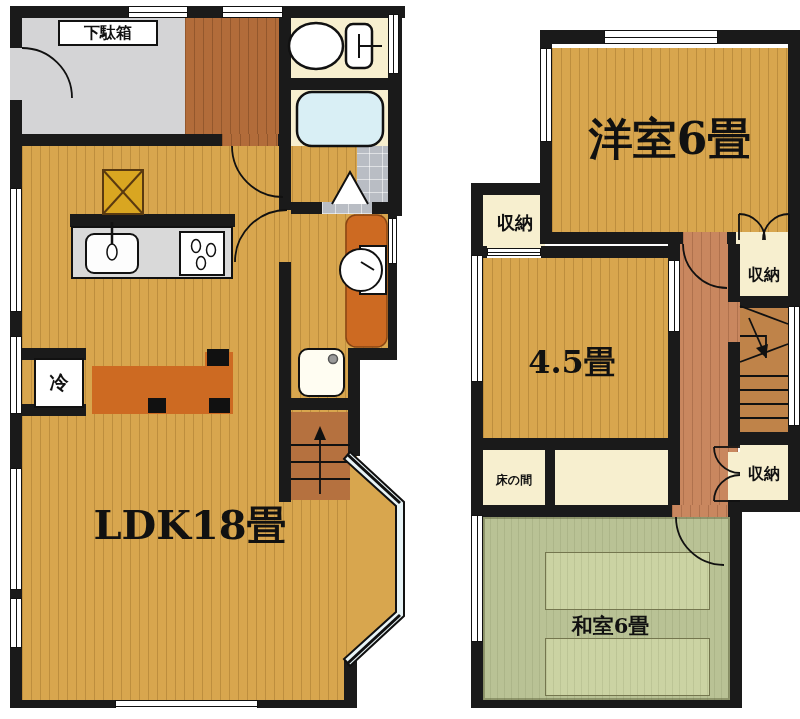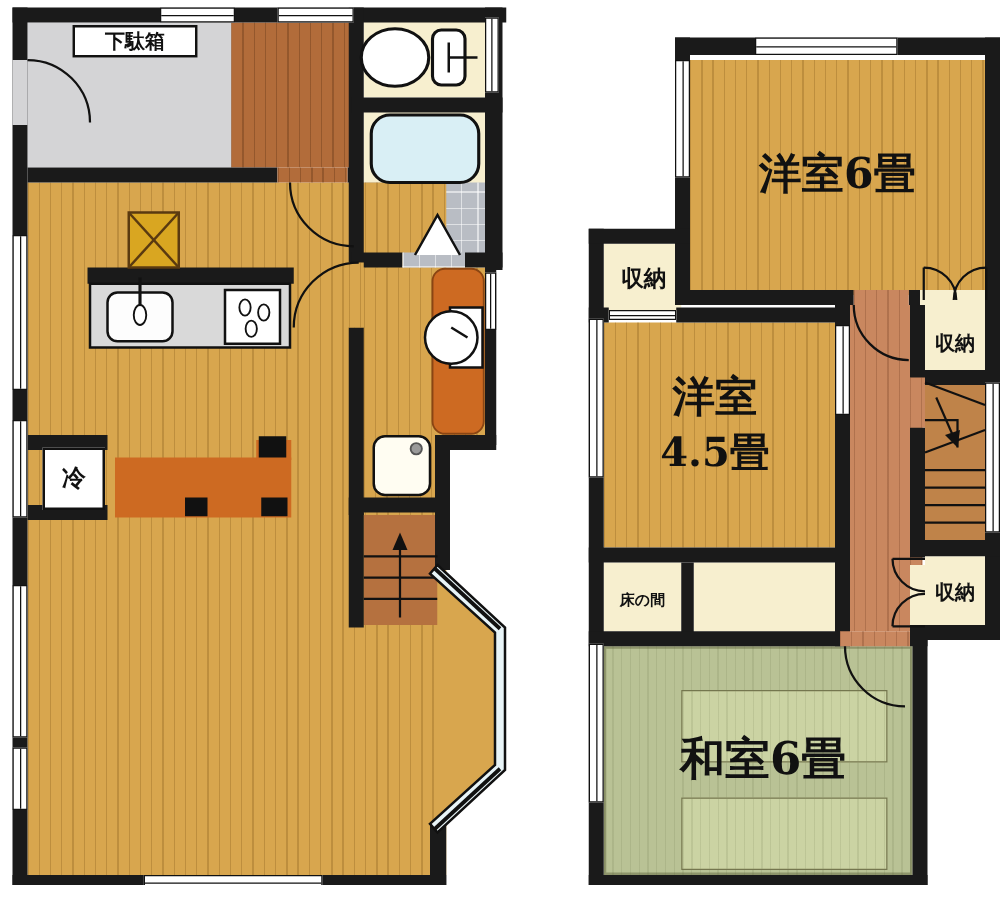--- a/index.html
+++ b/index.html
@@ -86,20 +86,23 @@
   </div>
   <div class="a lbl" style="left:34px;top:358px;width:50px;height:50px;background:#fff;border:2px solid #111;font-size:19px;z-index:3;">
     <span>冷</span>
   </div>
   <div class="a" style="left:92px;top:366px;width:141px;height:48px;background:var(--orange);z-index:2;"></div>
   <div class="a" style="left:205px;top:352px;width:28px;height:16px;background:var(--orange);z-index:2;"></div>
   <div class="a blk" style="left:207px;top:349px;width:22px;height:17px;"></div>
   <div class="a blk" style="left:148px;top:398px;width:18px;height:15px;"></div>
   <div class="a blk" style="left:209px;top:398px;width:21px;height:15px;"></div>
 
+  <div class="a lbl big" style="left:70px;top:498px;width:240px;height:54px;font-size:40px;">
+    <span>LDK18畳</span>
+  </div>
 
   <div class="a floor wood" style="left:552px;top:48px;width:236px;height:188px;"></div>
   <div class="a floor cream" style="left:483px;top:195px;width:62px;height:55px;"></div>
   <div class="a floor wood" style="left:483px;top:258px;width:185px;height:180px;"></div>
   <div class="a floor hall2" style="left:674px;top:244px;width:64px;height:261px;"></div>
   <div class="a floor cream" style="left:483px;top:450px;width:62px;height:55px;"></div>
   <div class="a floor cream" style="left:555px;top:450px;width:113px;height:55px;"></div>
   <div class="a floor cream" style="left:740px;top:244px;width:48px;height:54px;"></div>
   <div class="a floor" style="left:740px;top:306px;width:48px;height:128px;background:var(--stairs2);"></div>
   <div class="a floor cream" style="left:740px;top:445px;width:48px;height:58px;"></div>
@@ -137,42 +140,39 @@
 
   <div class="a win-v" style="left:668px;top:260px;width:12px;height:72px;"></div>
   <div class="a win-h" style="left:487px;top:248px;width:54px;height:8px;"></div>
 
   <div class="a patch hall2" style="left:683px;top:232px;width:44px;height:12px;"></div>
   <div class="a patch cream" style="left:736px;top:232px;width:52px;height:12px;"></div>
   <div class="a patch hall2" style="left:728px;top:302px;width:12px;height:40px;"></div>
   <div class="a patch cream" style="left:728px;top:452px;width:12px;height:48px;"></div>
   <div class="a patch hall2" style="left:672px;top:505px;width:56px;height:12px;"></div>
 
-  <div class="a lbl big" style="left:580px;top:116px;width:180px;height:46px;font-size:34px;">
+  <div class="a lbl big" style="left:580px;top:116px;width:180px;height:46px;font-size:44px;">
     <span>洋室6畳</span>
   </div>
   <div class="a lbl" style="left:486px;top:209px;width:58px;height:28px;font-size:18px;">
     <span>収納</span>
   </div>
-  <div class="a lbl big" style="left:522px;top:296px;width:100px;height:44px;font-size:34px;">
-    <span>洋室</span>
-  </div>
   <div class="a lbl big" style="left:512px;top:342px;width:120px;height:42px;font-size:32px;">
     <span>4.5畳</span>
   </div>
   <div class="a lbl" style="left:740px;top:262px;width:48px;height:26px;font-size:16px;">
     <span>収納</span>
   </div>
   <div class="a lbl" style="left:740px;top:461px;width:48px;height:26px;font-size:16px;">
     <span>収納</span>
   </div>
   <div class="a lbl" style="left:481px;top:466px;width:66px;height:28px;font-size:12px;">
     <span>床の間</span>
   </div>
-  <div class="a lbl big" style="left:528px;top:587px;width:165px;height:40px;font-size:36px;">
+  <div class="a lbl big" style="left:528px;top:606px;width:165px;height:40px;font-size:21px;">
     <span>和室6畳</span>
   </div>
 
   <svg class="ov" width="800" height="719" viewBox="0 0 800 719">
 
     <g>
       <ellipse cx="316" cy="46" rx="27" ry="23" fill="#fff" stroke="#111" stroke-width="2.5"></ellipse>
       <rect x="346" y="24" width="26" height="44" rx="7" fill="#fff" stroke="#111" stroke-width="2.5"></rect>
       <line x1="359" y1="34" x2="359" y2="58" stroke="#111" stroke-width="2"></line>
       <line x1="359" y1="46" x2="382" y2="46" stroke="#111" stroke-width="2"></line>

